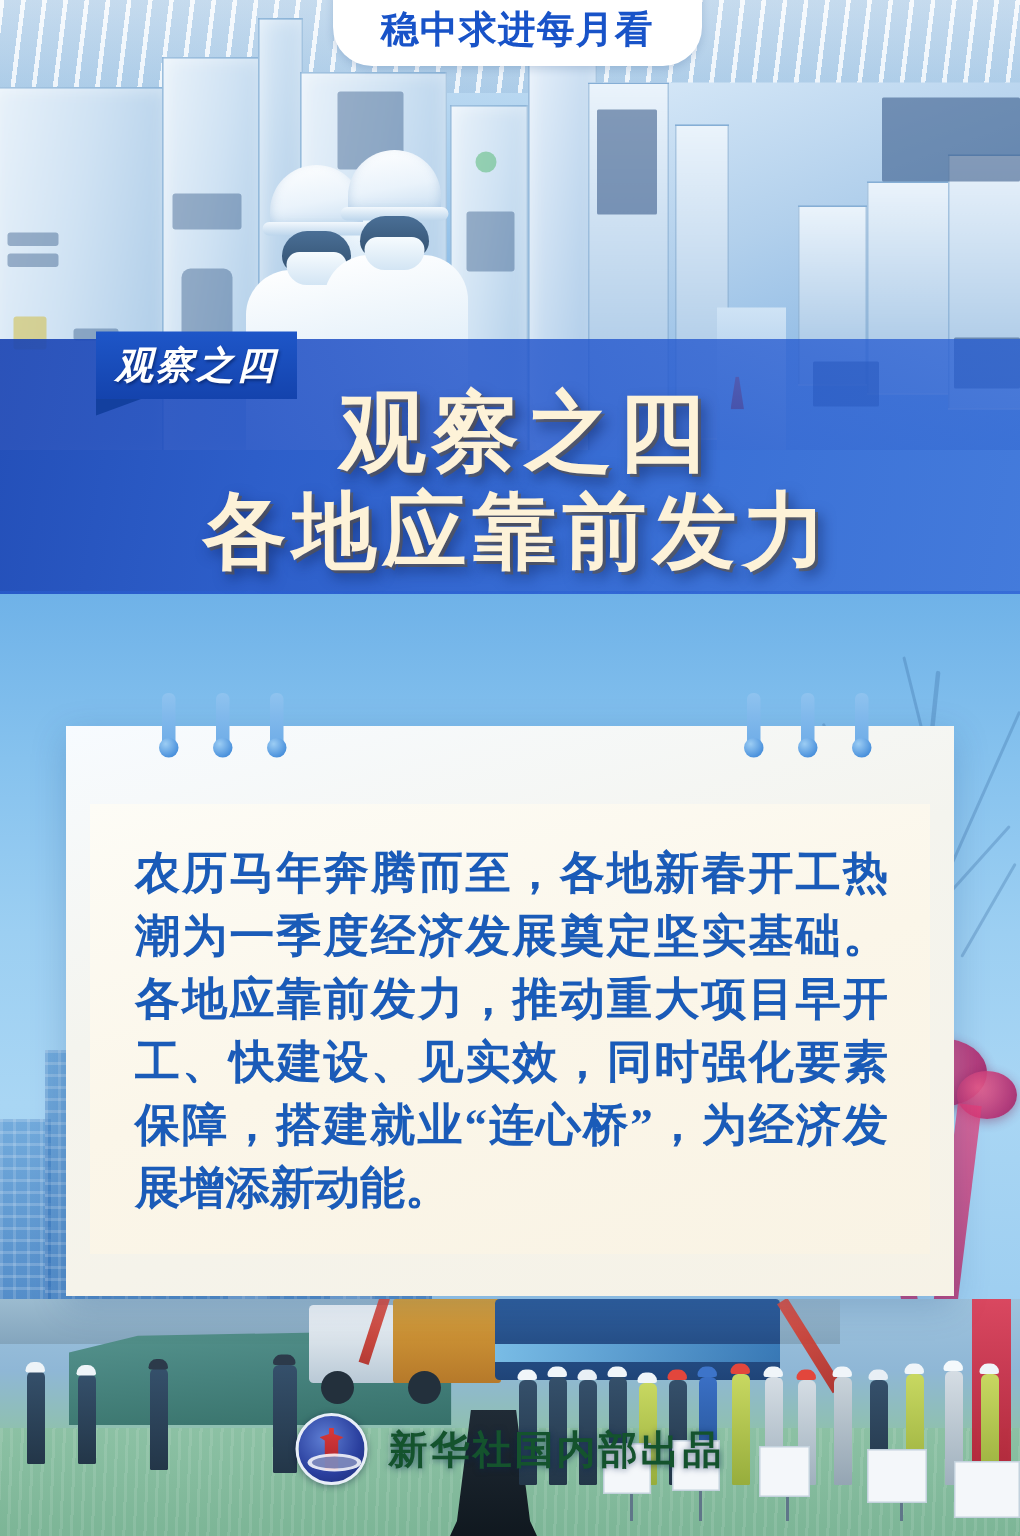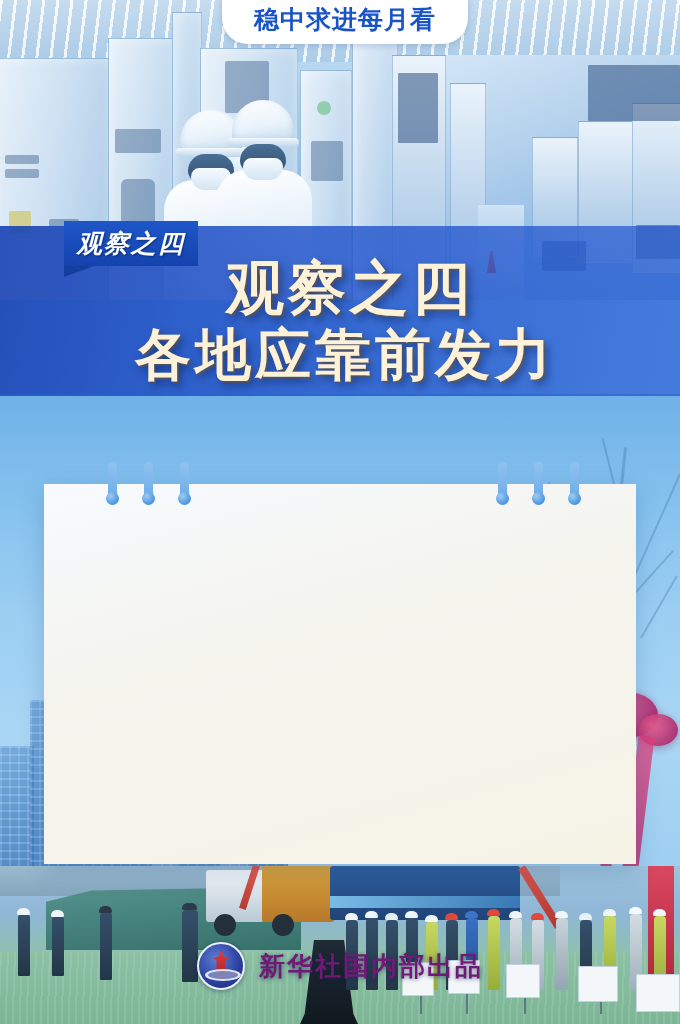--- a/index.html
+++ b/index.html
@@ -348,21 +348,21 @@
     position:absolute; left:6px; bottom:7px; width:36px; height:12px;
     border-radius:50%;
     background: rgba(255,255,255,.85);
   }
   .logo .ring:after {
     content:""; position:absolute; inset:2px 3px;
     border-radius:50%;
     background: rgba(35,55,140,.55);
   }
   .footer-text {
-    color:#701a75; font-size:26px; font-weight:700; letter-spacing:2px;
+    color:#14532d; font-size:26px; font-weight:700; letter-spacing:2px;
     font-family:Liberation Serif, serif;
     text-shadow: 0 1px 4px rgba(10,35,80,.6);
   }
 
   
   .tab {
     position:absolute; left:222px; top:-6px; width:246px; height:50px;
     background:#ffffff;
     border-radius: 0 0 26px 26px;
     display:flex; align-items:center; justify-content:center;
@@ -504,20 +504,23 @@
           <b></b>
         </div>
       <div class="pin p5">
           <i></i>
           <b></b>
         </div>
       <div class="pin p6">
           <i></i>
           <b></b>
         </div>
+    </div>
+    <div class="card-inner">
+      <div class="body-text">农历马年奔腾而至，各地新春开工热潮为一季度经济发展奠定坚实基础。各地应靠前发力，推动重大项目早开工、快建设、见实效，同时强化要素保障，搭建就业“连心桥”，为经济发展增添新动能。</div>
     </div>
   </div>
 
   <div class="photo-bottom">
     <div class="wall"></div>
     <div class="ground"></div>
     <div class="tarp"></div>
 
     <div class="truck" style="left:206px;top:4px;width:58px;height:52px;"></div>
     <div class="truckbody" style="left:262px;top:0px;width:72px;height:56px;"></div>

